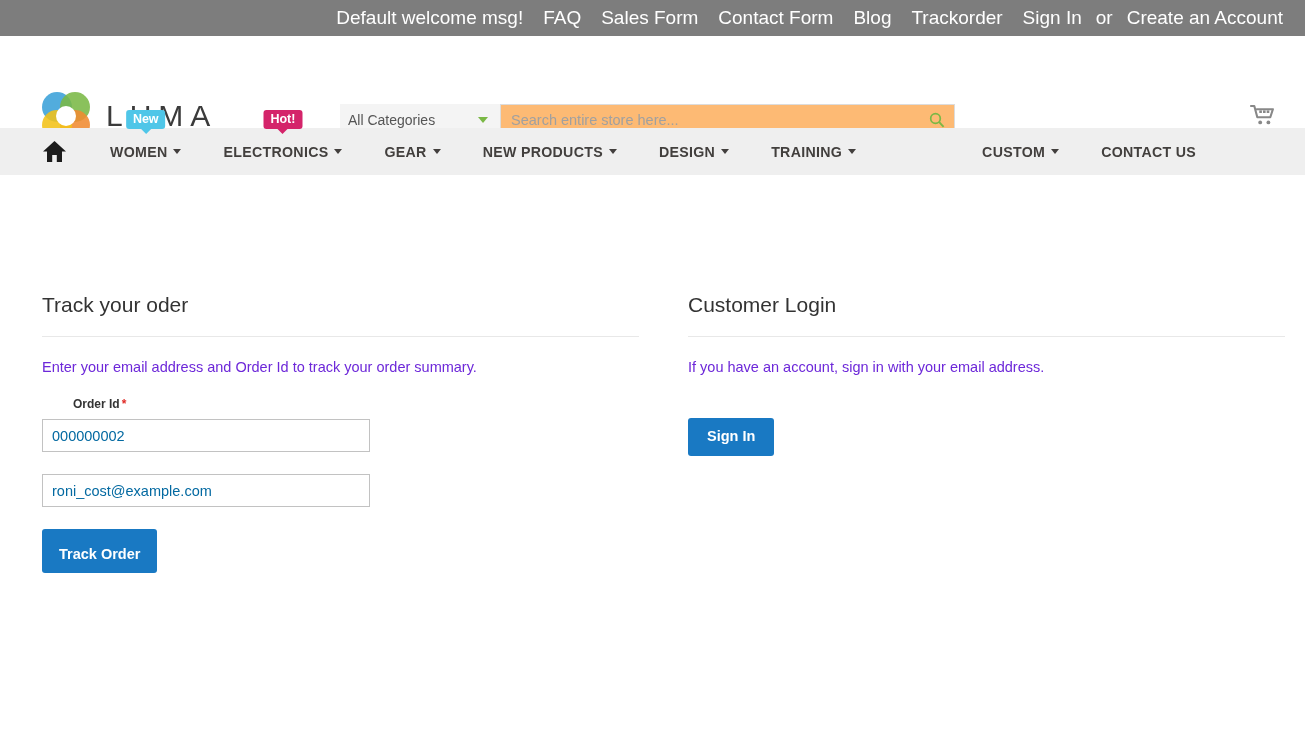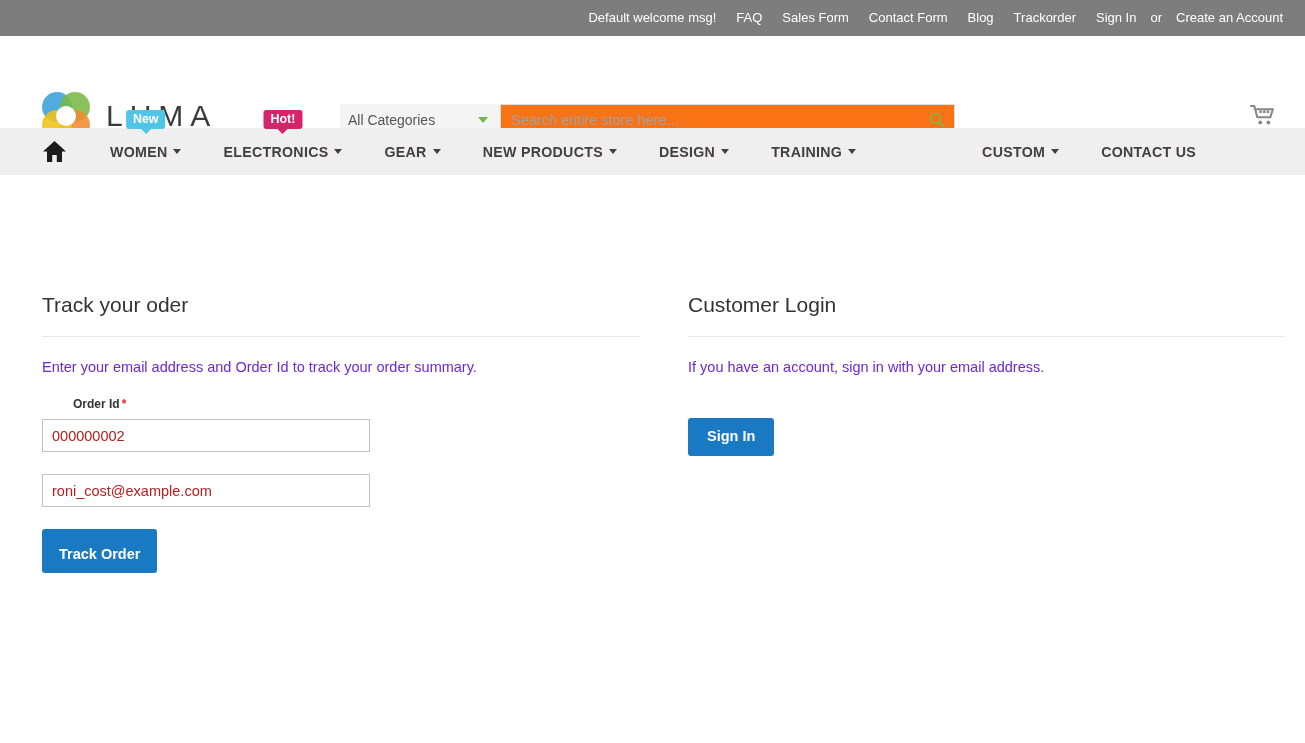--- a/index.html
+++ b/index.html
@@ -16,21 +16,21 @@
     height: 36px;
     background: #7d7d7d;
     display: flex;
     align-items: center;
     justify-content: flex-end;
     padding-right: 12px;
     gap: 0;
   }
   .topbar a, .topbar span.plain {
     color: #ffffff;
-    font-size: 13px;
+    font-size: 19px;
     text-decoration: none;
     padding: 0 10px;
     line-height: 36px;
     white-space: nowrap;
   }
   .topbar span.plain { padding: 0 4px; }
 
   
   .header {
     height: 92px;
@@ -101,21 +101,21 @@
     border-right: 5px solid transparent;
     border-top: 6px solid #7ab845;
   }
   .searchfield {
     position: relative;
     width: 455px;
   }
   .searchfield input {
     width: 100%; height: 32px;
     border: 1px solid #dcdcdc;
-    background: #f97316;
+    background: #fdba74;
     font-size: 14.5px;
     color: #333;
     padding: 0 34px 0 10px;
     outline: none;
     font-family: "Liberation Sans", sans-serif;
   }
   .searchfield input::placeholder { color: #a0a0a0; }
   .searchbtn {
     position: absolute;
     right: 4px; top: 0;
@@ -228,21 +228,21 @@
     color: #333;
     margin-bottom: 8px;
     margin-left: 31px;
   }
   .req { color: #e02b27; font-weight: bold; margin-left: 2px; }
   .textinput {
     width: 328px; height: 33px;
     border: 1px solid #c2c2c2;
     background: #fff;
     font-size: 14.5px;
-    color: #b91c1c;
+    color: #0369a1;
     padding: 0 9px;
     outline: none;
     font-family: "Liberation Sans", sans-serif;
     margin-bottom: 22px;
     display: block;
   }
   .btn-primary {
     background: #1979c3;
     border: none;
     border-radius: 3px;

